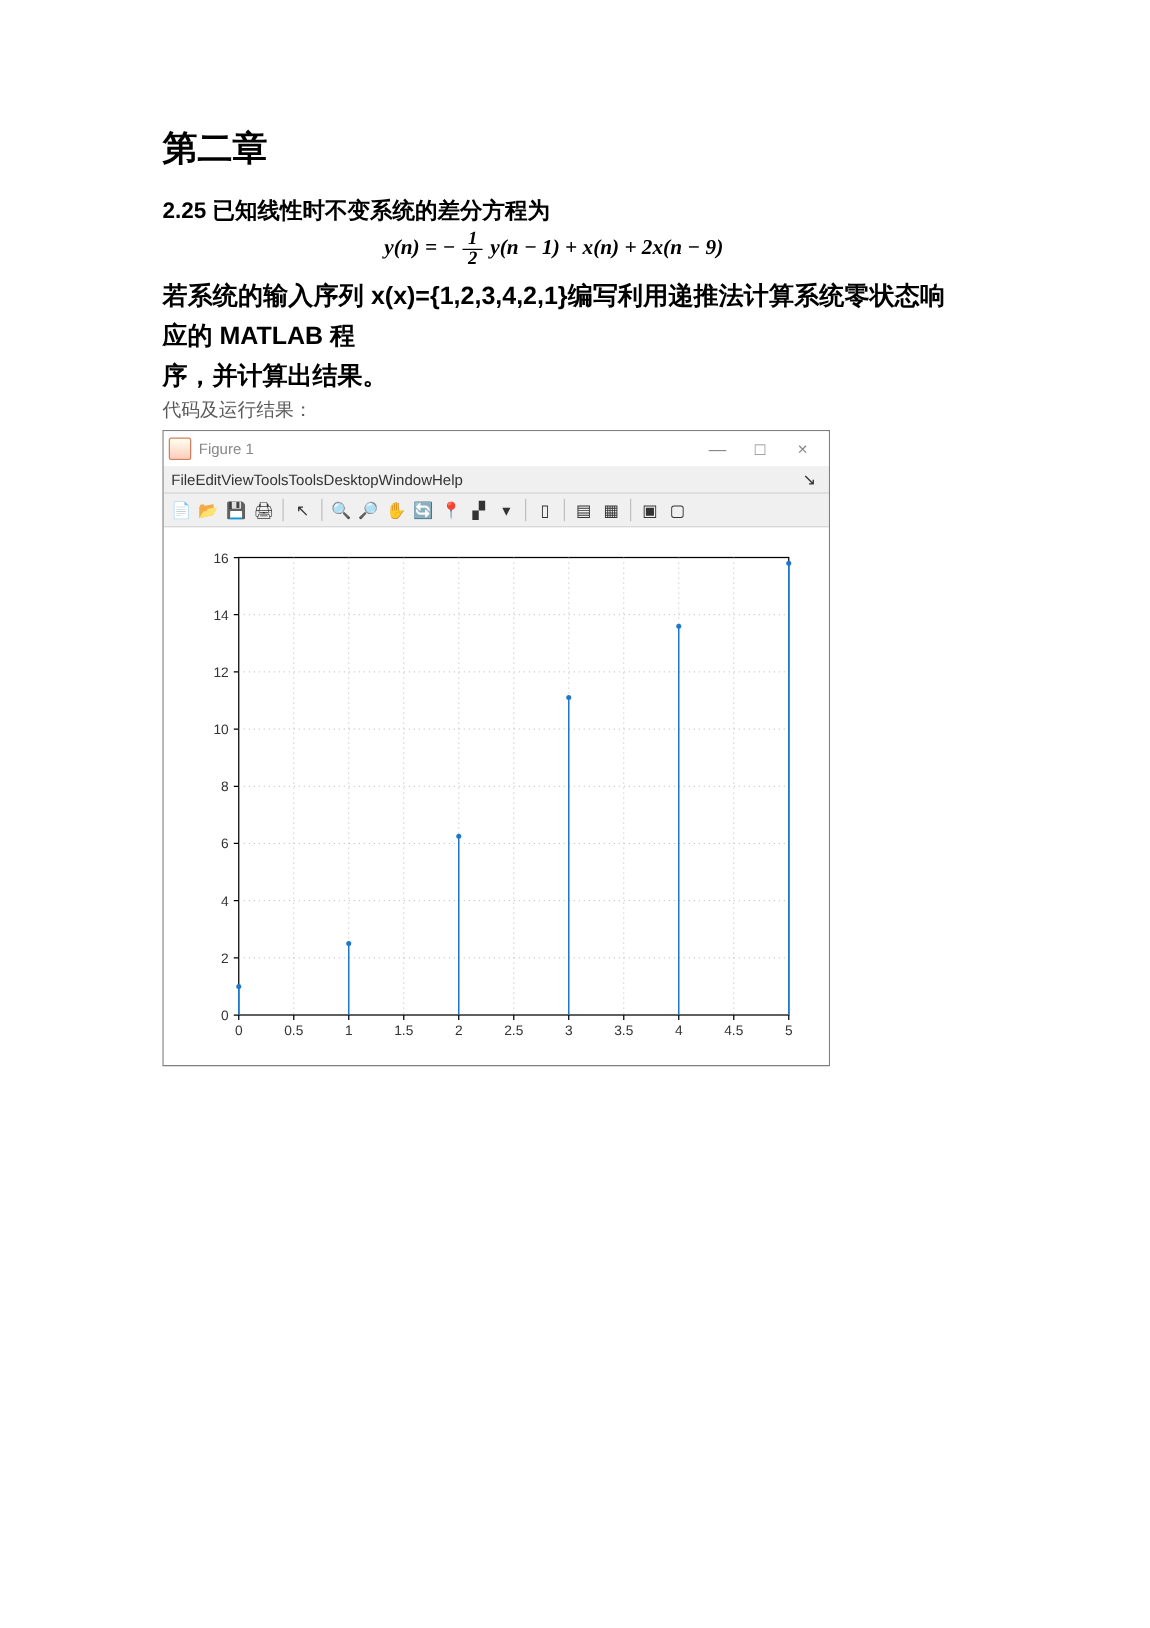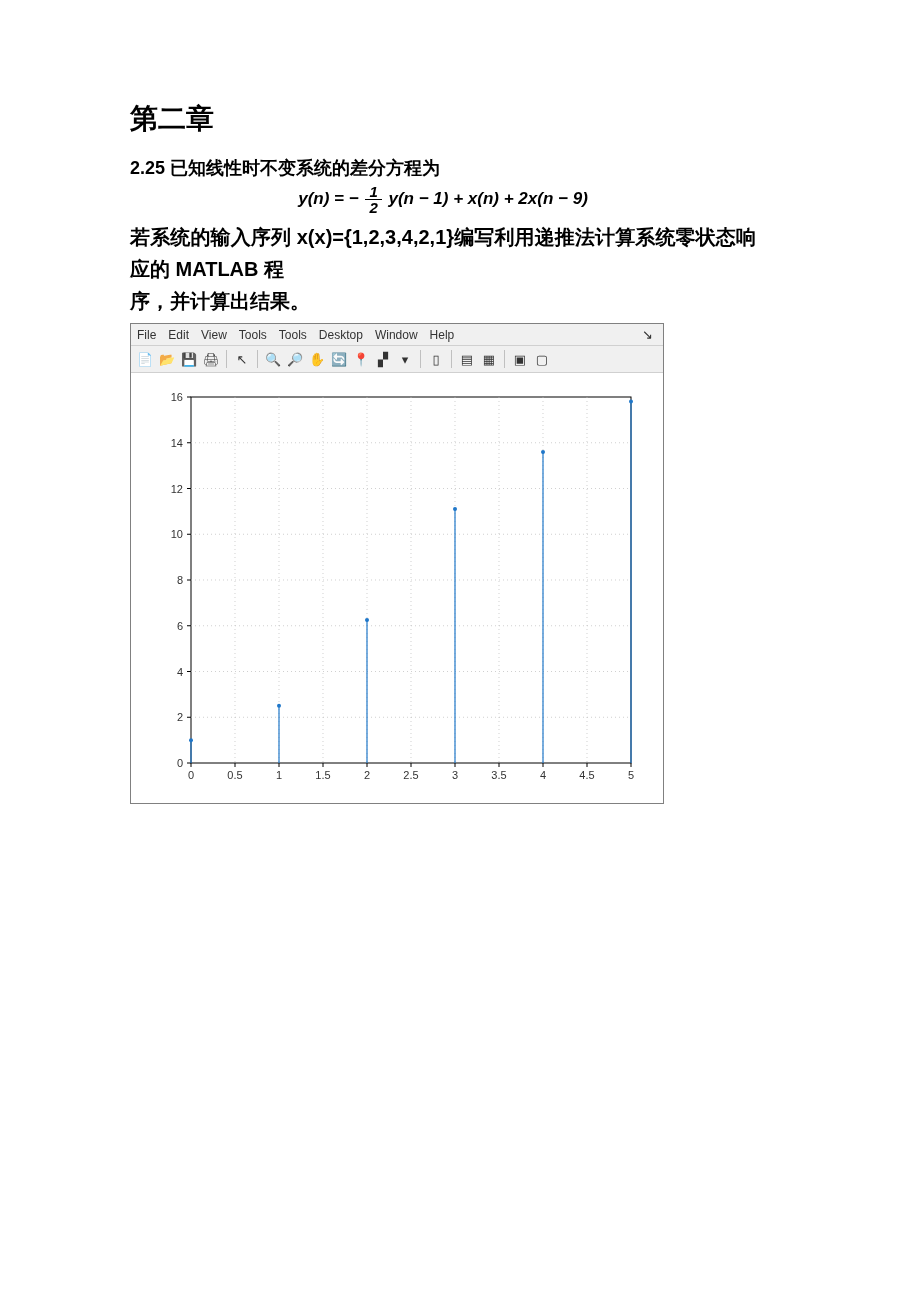--- a/index.html
+++ b/index.html
@@ -23,21 +23,21 @@
     font-family: "SimHei", "Heiti SC", sans-serif;
   }
   .problem-line {
     font-size: 18px;
     font-weight: bold;
     font-family: "SimHei", "Heiti SC", sans-serif;
     margin-bottom: 4px;
   }
   .formula {
     text-align: center;
-    font-family: Liberation Sans, sans-serif;
+    font-family: Liberation Serif, serif;
     font-size: 17px;
     font-weight: bold;
     font-style: italic;
     margin: 4px 0 6px 0;
     line-height: 1.3;
   }
   .frac {
     display: inline-block;
     vertical-align: middle;
     text-align: center;
@@ -101,21 +101,20 @@
   }
   .figwin .titlebar .spacer { flex: 1; }
   .figwin .titlebar .winbtn {
     width: 34px; height: 20px; text-align: center;
     color: #888; font-size: 14px; line-height: 20px;
   }
   .menubar {
     background: #f0f0f0;
     padding: 3px 6px;
     display: flex;
-    gap: 12px;
     align-items:center;
     border-bottom: 1px solid #d0d0d0;
   }
   .menubar .overflow {
     margin-left:auto; margin-right:4px;
     color:#333; font-size:13px;
   }
   .toolbar {
     background: #f0f0f0;
     padding: 3px 4px;
@@ -154,23 +153,32 @@
       <div class="den">2</div>
     </span>
     <span>y(n − 1) + x(n) + 2x(n − 9)</span>
   </div>
 
   <div class="desc">
     <span>若系统的输入序列 x(x)={1,2,3,4,2,1}编写利用递推法计算系统零状态响应的 MATLAB 程</span><br>
     <span>序，并计算出结果。</span>
   </div>
 
+  <div class="subhead">代码及运行结果：</div>
 
 
   <div class="figwin">
+    <div class="titlebar">
+      <div class="icon"></div>
+      <span>Figure 1</span>
+      <span class="spacer"></span>
+      <div class="winbtn">—</div>
+      <div class="winbtn">□</div>
+      <div class="winbtn">×</div>
+    </div>
     <div class="menubar" id="menubar">
       <span>File</span>
         <span>Edit</span>
         <span>View</span>
         <span>Tools</span>
         <span>Tools</span>
         <span>Desktop</span>
         <span>Window</span>
         <span>Help</span>
         <span class="overflow">↘</span>

